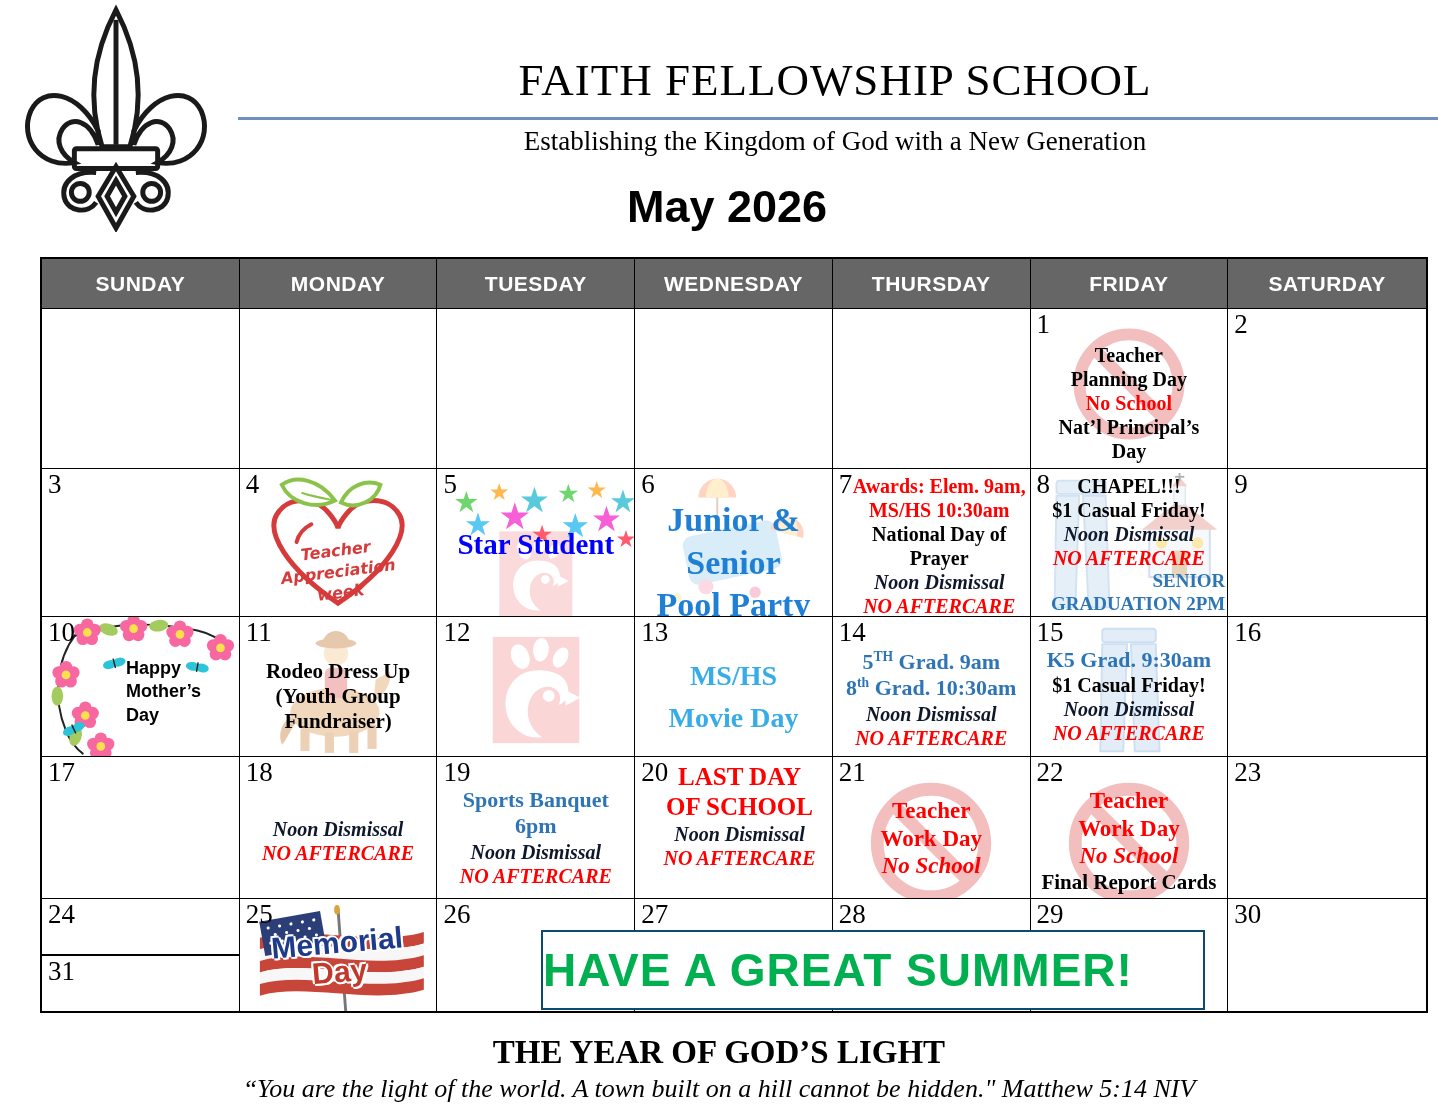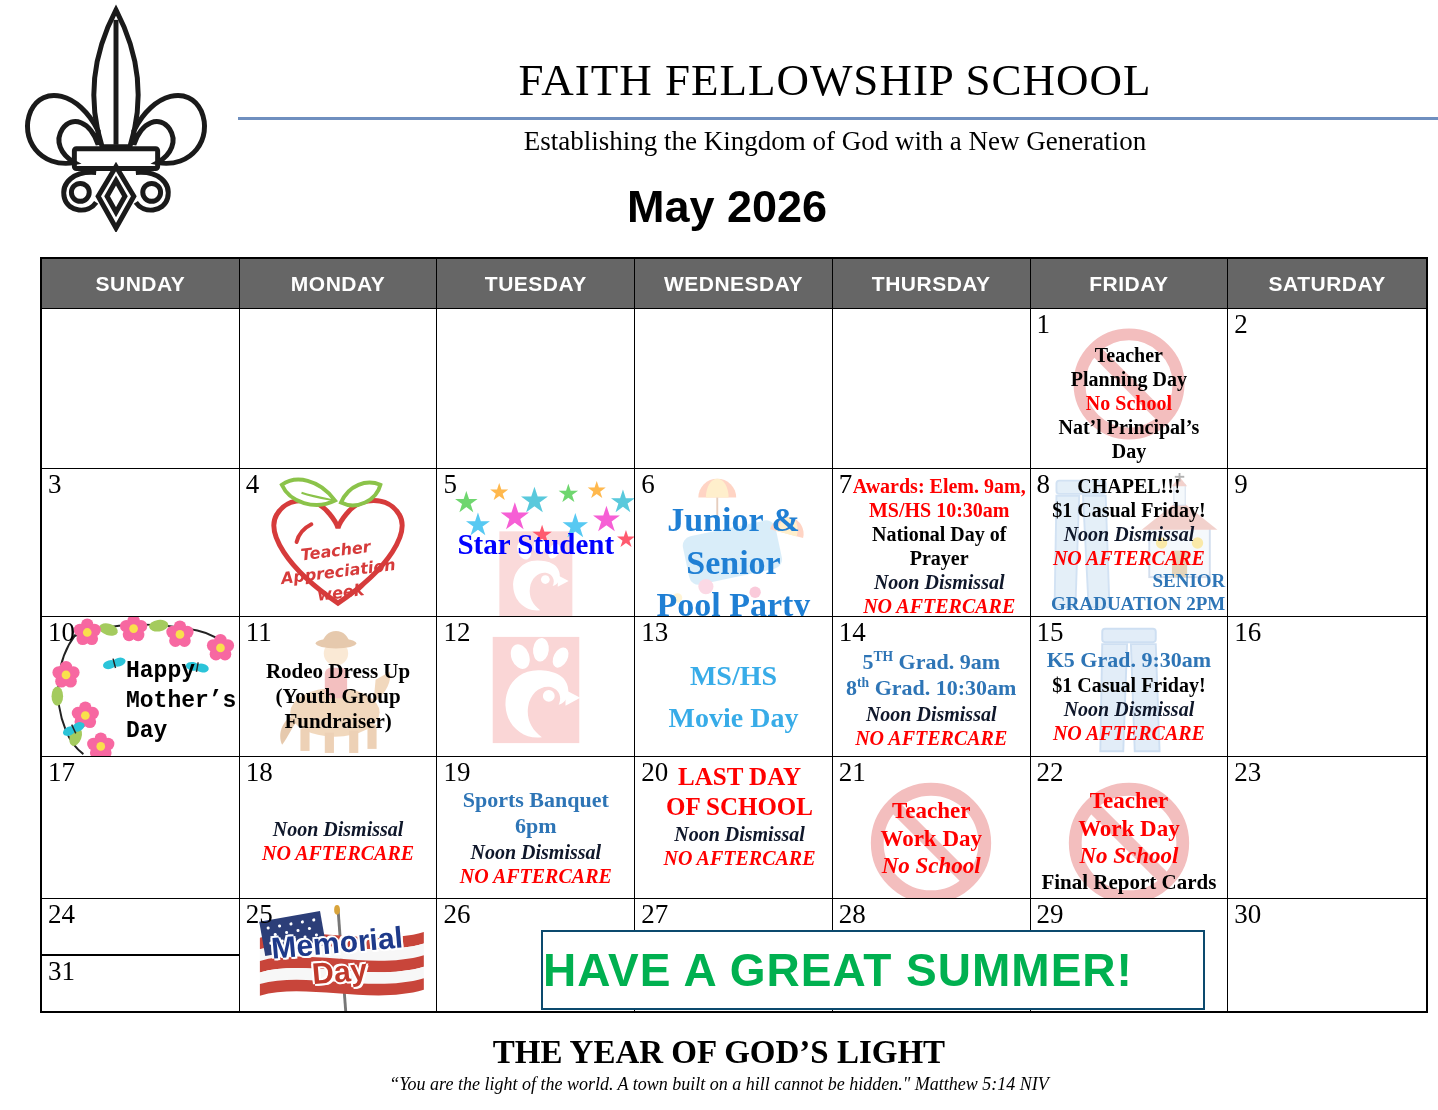--- a/index.html
+++ b/index.html
@@ -39,21 +39,21 @@
   .s-ri{color:#FF0000;font-size:20px;font-style:italic;}
   .s-p{color:#0f172a;font-size:20px;font-style:italic;}
   .s-b{color:#0000FF;font-size:29px;}
   .s-pool{color:#1F7FD4;font-size:34px;line-height:1.25;}
   .s-med22{color:#2E75B6;font-size:22px;}
   .s-grad{color:#2E75B6;font-size:19px;text-align:right;}
   .s-movie{color:#38ACE8;font-size:28px;line-height:1.5;}
   .s-tw{color:#FF0000;font-size:23px;}
   .s-twi{color:#FF0000;font-size:23px;font-style:italic;}
   .s-apple{color:#D63B3B;font-size:16px;font-style:italic;font-family:"DejaVu Sans",sans-serif;line-height:1.3;}
-  .s-mom{color:#000;font-size:23px;font-family:Liberation Mono, monospace;line-height:1.3;}
+  .s-mom{color:#000;font-size:18px;font-family:Liberation Sans, sans-serif;line-height:1.3;}
   .s-memB{color:#1E3A8A;font-size:30px;font-family:"Liberation Sans",sans-serif;line-height:.95;
           text-shadow:-2px 0 #fff,2px 0 #fff,0 -2px #fff,0 2px #fff,2px 2px #fff,-2px -2px #fff;}
   .s-memR{color:#C0392B;font-size:30px;font-family:"Liberation Sans",sans-serif;line-height:.95;
           text-shadow:-2px 0 #fff,2px 0 #fff,0 -2px #fff,0 2px #fff,2px 2px #fff,-2px -2px #fff;}
 
   
   .c1 .lines{top:34px}
   .c4 .lines{top:72px;transform:rotate(-7deg);}
   .c5 .lines{top:58px}
   .c6 .lines{top:30px}
@@ -91,21 +91,21 @@
   
   .banner{position:absolute;left:505px;top:930px;width:660px;height:76px;background:#fff;
           border:2px solid #0c4a6e;display:flex;align-items:center;justify-content:flex-start;z-index:6;margin-left:36px;}
   .banner span{color:#00B050;font-family:"Liberation Sans",sans-serif;font-weight:bold;
                font-size:46px;letter-spacing:1px;white-space:nowrap;}
 
   
   .theme{position:absolute;left:0;top:1034px;width:1438px;text-align:center;
          font-weight:bold;font-size:33px;}
   .verse{position:absolute;left:0;top:1074px;width:1438px;text-align:center;
-         font-style:italic;font-size:18px;}
+         font-style:italic;font-size:26px;}
 </style>
 </head>
 <body>
 
 <div class="page">
 
   <div class="fleur">
     <svg viewBox="0 0 200 230" width="100%" height="100%">
       <g fill="none" stroke="#1a1a1a" stroke-width="5">
         <path d="M100 6 C78 48 70 94 86 144 L114 144 C130 94 122 48 100 6 Z"></path>

